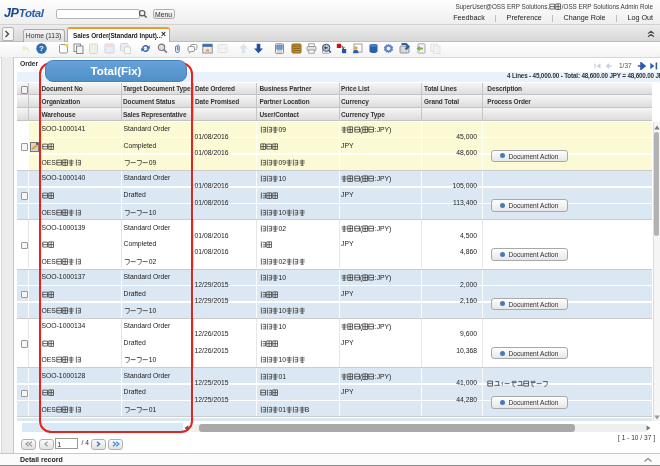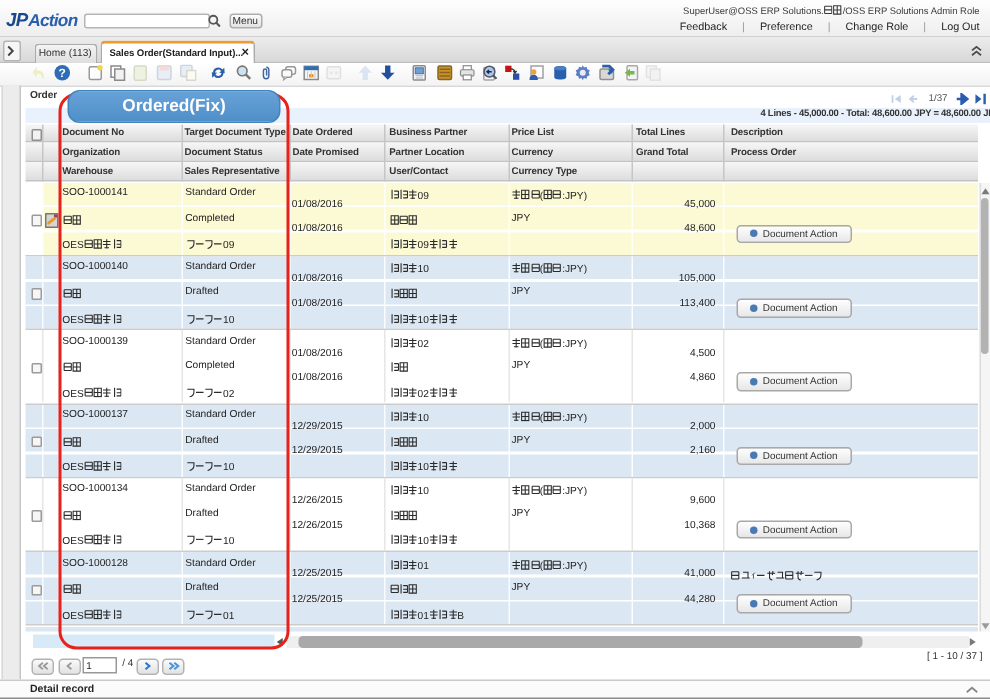--- a/index.html
+++ b/index.html
@@ -7,21 +7,21 @@
        font-family:"Liberation Sans",sans-serif;}
   .a{position:absolute}
   .t{position:absolute;font-size:6.8px;line-height:1;white-space:nowrap;color:#222}
   .hb{position:absolute;font-size:6.5px;line-height:1;white-space:nowrap;color:#333;font-weight:bold;letter-spacing:-0.1px}
   svg.g{display:inline-block}
 </style>
 </head>
 <body>
 
 <div class="a" id="topbar" style="left:0;top:0;width:660px;height:24px;background:linear-gradient(#fefefe,#eeeeee);border-bottom:1px solid #d2d2d2"></div>
-<div class="a" style="left:4px;top:6px;font-style:italic;font-weight:bold;font-size:12.5px;color:#17498e;letter-spacing:-0.5px">JP <span style="font-size:11.5px;color:#2a5fae">Action</span></div>
+<div class="a" style="left:4px;top:6px;font-style:italic;font-weight:bold;font-size:12.5px;color:#17498e;letter-spacing:-0.5px">JP <span style="font-size:11.5px;color:#2a5fae">Total</span></div>
 <div class="a" style="left:56px;top:8.5px;width:82px;height:8.5px;background:#fff;border:1px solid #b5b5b5;border-radius:2px"></div>
 <svg class="a" style="left:138px;top:9px" width="10" height="10" viewBox="0 0 10 10">
     <circle cx="4.2" cy="4.2" r="2.7" fill="none" stroke="#555" stroke-width="1.2"></circle>
     <path d="M6.2,6.2 L8.6,8.6" stroke="#555" stroke-width="1.4"></path>
   </svg>
 <div class="a" style="left:152.5px;top:8.5px;width:20px;height:8.6px;background:linear-gradient(#fbfbfb,#e3e3e3);border:1px solid #adadad;border-radius:2.5px;text-align:center;font-size:6.8px;line-height:9px;color:#333">Menu</div>
 <div class="t" id="usertext" style="right:7px;top:2.5px;font-size:6.3px;color:#3a3a3a">SuperUser@OSS ERP Solutions.<svg class="g" style="vertical-align:-12%" width="6.3" height="7.2" viewBox="0 0 10 11" fill="none" stroke="#3a3a3a" stroke-width="1.15">
       <path d="M1.2,1.6 H8.8 M1.2,5.5 H8.8 M1.2,9.4 H8.8 M1.2,1.6 V9.4 M8.8,1.6 V9.4"></path>
     </svg><svg class="g" style="vertical-align:-12%" width="6.3" height="7.2" viewBox="0 0 10 11" fill="none" stroke="#3a3a3a" stroke-width="1.15">
       <path d="M1.2,1.2 H8.8 V10 H1.2 Z M5,1.2 V10 M1.2,5.6 H8.8"></path>
@@ -767,21 +767,21 @@
     <svg class="a" style="left:184.2px;top:425.3px" width="5" height="6" viewBox="0 0 5 6">
       <path d="M4.5,0.3 L0.5,3 L4.5,5.7 Z" fill="#555"></path>
     </svg>
     <div class="a" style="left:199px;top:424.1px;width:376px;height:7.6px;background:#a9a9a9;border-radius:3px"></div>
     <svg class="a" style="left:646px;top:425.3px" width="5" height="6" viewBox="0 0 5 6">
       <path d="M0.5,0.3 L4.5,3 L0.5,5.7 Z" fill="#7a7a7a"></path>
     </svg>
   </div>
 
 <div class="a" style="left:39px;top:62px;width:150px;height:367px;border:2.6px solid #e8211b;border-radius:12px"></div>
-<div class="a" style="left:45px;top:60.2px;width:140px;height:20px;background:linear-gradient(#67a2d8,#4f8fc9);border:1px solid #4484bc;border-radius:8px;text-align:center;font-weight:bold;font-size:11.5px;line-height:20.5px;color:#fff">Ordered(Fix)</div>
+<div class="a" style="left:45px;top:60.2px;width:140px;height:20px;background:linear-gradient(#67a2d8,#4f8fc9);border:1px solid #4484bc;border-radius:8px;text-align:center;font-weight:bold;font-size:11.5px;line-height:20.5px;color:#fff">Total(Fix)</div>
 
 <div class="a" id="pager" style="left:0;top:0">
     <div class="a" style="left:21px;top:438.5px;width:13px;height:9px;background:linear-gradient(#fafafa,#e2e2e2);border:1px solid #b2b2b2;border-radius:3px">
       <svg class="a" style="left:2.5px;top:1.5px" width="8" height="6" viewBox="0 0 8 6">
         <path d="M3.6,0.8 L1,3 L3.6,5.2 M6.8,0.8 L4.2,3 L6.8,5.2" fill="none" stroke="#9a9a9a" stroke-width="1.2"></path>
       </svg>
     </div>
     <div class="a" style="left:38.5px;top:438.5px;width:13px;height:9px;background:linear-gradient(#fafafa,#e2e2e2);border:1px solid #b2b2b2;border-radius:3px">
       <svg class="a" style="left:4px;top:1.5px" width="5" height="6" viewBox="0 0 5 6">
         <path d="M3.6,0.8 L1,3 L3.6,5.2" fill="none" stroke="#9a9a9a" stroke-width="1.2"></path>

